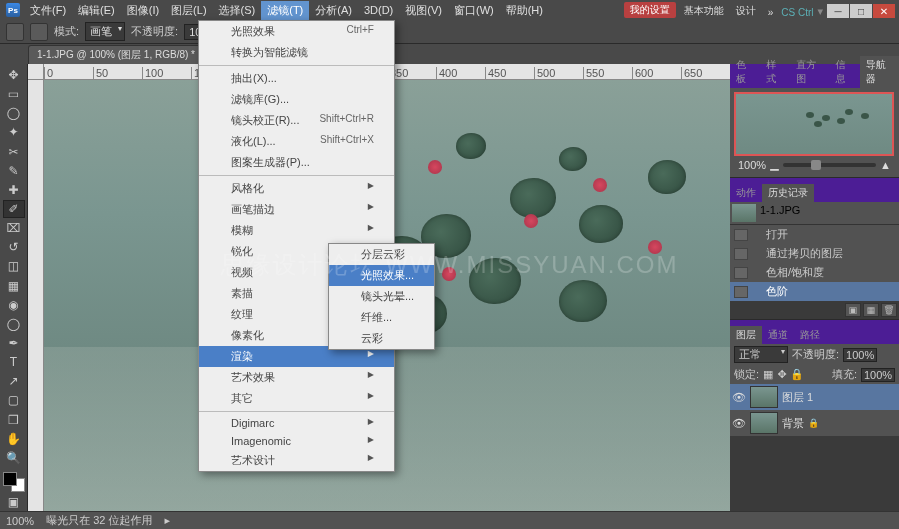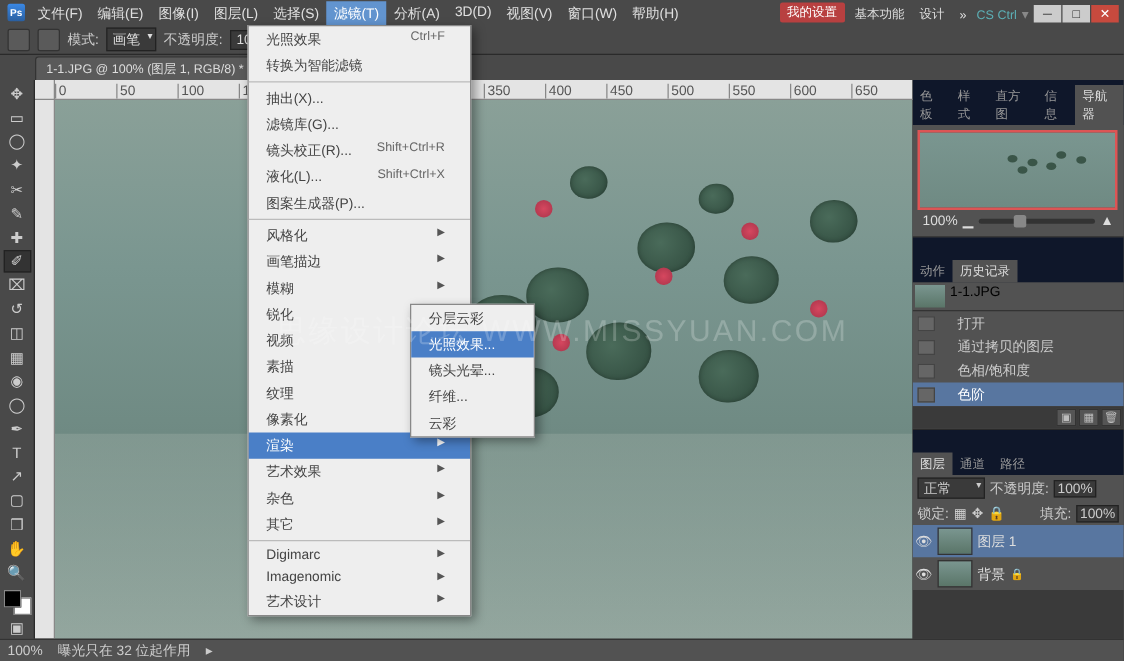--- a/index.html
+++ b/index.html
@@ -34,21 +34,21 @@
 .ruler-h span{display:inline-block;width:50px;border-left:1px solid #888;padding-left:2px}
 .ruler-v{position:absolute;top:16px;left:0;width:16px;bottom:0;background:#e4e4e4;border-right:1px solid #888}
 .ruler-c{position:absolute;top:0;left:0;width:16px;height:16px;background:#e4e4e4;border-right:1px solid #888;border-bottom:1px solid #888}
 .canvas{position:absolute;top:16px;left:16px;right:0;bottom:0;background:#2d2d2d;display:flex;align-items:flex-start;justify-content:flex-start}
 .image{width:690px;height:445px;background:linear-gradient(180deg,#8aa098 0%,#7a9690 30%,#6f8a83 60%,#95a8a0 100%);position:relative;overflow:hidden}
 .image .leaf{position:absolute;border-radius:50% 48% 50% 47%;background:radial-gradient(circle at 40% 40%,#4a6b5a,#2f4a3d);box-shadow:inset 0 0 4px rgba(0,0,0,.3)}
 .image .flower{position:absolute;width:14px;height:14px;background:radial-gradient(#d6475f,#a8344a);border-radius:50% 50% 48% 48%}
 .image .refl{position:absolute;bottom:0;left:0;right:0;height:40%;background:linear-gradient(180deg,rgba(150,168,160,.6),rgba(150,168,160,.9));transform:scaleY(-1);opacity:.5}
 .panels{width:169px;background:#494949;display:flex;flex-direction:column}
 .panel{border-bottom:1px solid #2a2a2a}
-.panel .tabs{display:flex;background:#0f172a;height:36px;align-items:flex-end}
+.panel .tabs{display:flex;background:#4c1d95;height:24px;align-items:flex-end}
 .panel .tab{padding:2px 6px;color:#999;font-size:10px;cursor:default}
 .panel .tab.active{background:#525252;color:#ddd}
 .panel .body{padding:4px;background:#525252}
 .nav-img{width:160px;height:64px;background:linear-gradient(#7a9690,#6f8a83);border:2px solid #d55;position:relative;overflow:hidden}
 .nav-img .nl{position:absolute;width:8px;height:6px;background:#3a5548;border-radius:50%}
 .nav-zoom{display:flex;align-items:center;gap:4px;padding:2px 4px;color:#ddd;font-size:10px}
 .nav-zoom .bar{flex:1;height:4px;background:#333;border-radius:2px;position:relative}
 .nav-zoom .bar:after{content:"";position:absolute;left:30%;top:-3px;width:10px;height:10px;background:#888;border-radius:2px}
 .hist-list{max-height:90px;overflow:auto}
 .hist-item{display:flex;align-items:center;padding:2px 4px;color:#ccc;gap:18px}
@@ -62,21 +62,21 @@
 .layers-ctrl .inp{background:#3a3a3a;border:1px solid #222;width:34px;padding:0 2px;text-align:right}
 .layer-row{display:flex;align-items:center;padding:2px;gap:4px;color:#ddd;background:#525252}
 .layer-row.sel{background:#5876a0}
 .layer-row .eye{width:14px;text-align:center}
 .layer-row .th{width:28px;height:22px;background:linear-gradient(#7a9690,#5a7568);border:1px solid #333}
 .layer-row .lock{width:10px;font-size:9px;color:#aaa}
 .panel-btns{display:flex;justify-content:flex-end;gap:2px;padding:2px;background:#3a3a3a}
 .panel-btns span{width:16px;height:14px;background:#555;border:1px solid #333;display:flex;align-items:center;justify-content:center;color:#bbb;font-size:9px}
 
 .menu{position:absolute;background:#eee;border:1px solid #888;box-shadow:3px 3px 8px rgba(0,0,0,.4);z-index:100;min-width:130px;color:#222}
-.menu .m{padding:3px 20px 3px 14px;white-space:nowrap;display:flex;justify-content:space-between;gap:20px;font-size:11px;color:#444}
+.menu .m{padding:3px 20px 3px 32px;white-space:nowrap;display:flex;justify-content:space-between;gap:20px;font-size:11px;color:#444}
 .menu .m .sc{color:#666;font-size:10px}
 .menu .m.has-sub:after{content:"▶";font-size:8px;color:#555;margin-left:8px}
 .menu .m.hov{background:#4a7fc7;color:#fff}
 .menu .m.hov:after{color:#fff}
 .menu hr{border:none;border-top:1px solid #bbb;margin:2px 0}
 .statusbar{position:absolute;bottom:0;left:0;right:0;height:18px;background:#525252;color:#ccc;font-size:10px;display:flex;align-items:center;padding:0 6px;gap:12px;border-top:1px solid #333}
 .watermark{position:absolute;top:50%;left:50%;transform:translate(-50%,-50%);color:rgba(255,255,255,.22);font-size:24px;letter-spacing:2px;pointer-events:none;z-index:200;white-space:nowrap}
 </style>
 </head>
 <body>
@@ -352,23 +352,20 @@
     <div class="m has-sub">
       <span>像素化</span>
     </div>
     <div class="m has-sub hov">
       <span>渲染</span>
     </div>
     <div class="m has-sub">
       <span>艺术效果</span>
     </div>
     <div class="m has-sub">
-      <span>杂色</span>
-    </div>
-    <div class="m has-sub">
       <span>其它</span>
     </div>
     <hr>
     <div class="m has-sub">
       <span>Digimarc</span>
     </div>
     <div class="m has-sub">
       <span>Imagenomic</span>
     </div>
     <div class="m has-sub">

